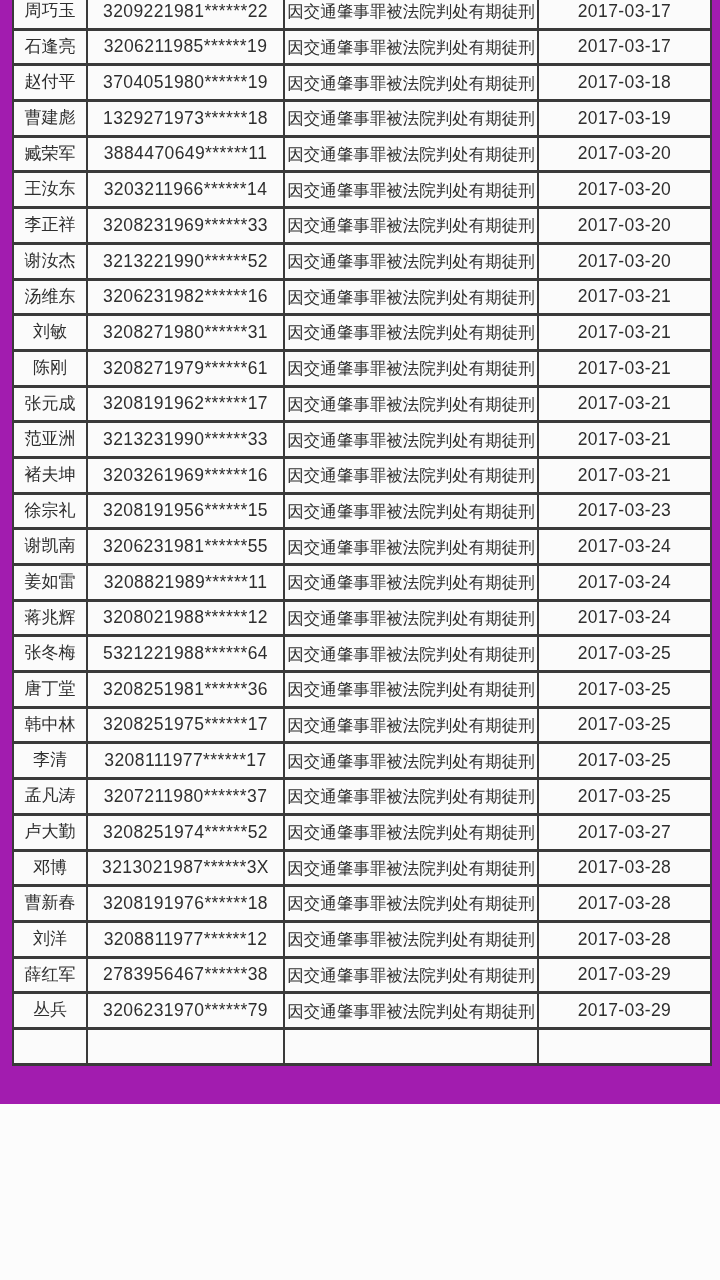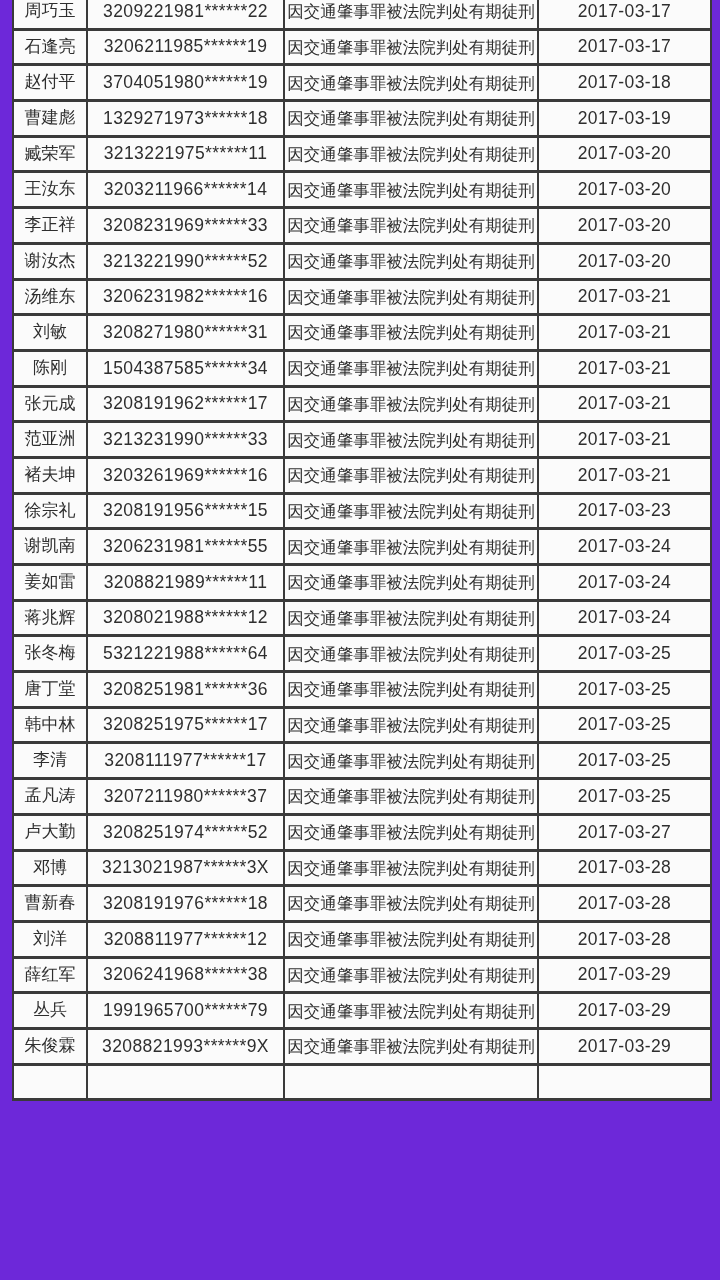--- a/index.html
+++ b/index.html
@@ -4,23 +4,23 @@
 <style>
   * { margin: 0; padding: 0; box-sizing: border-box; }
   html, body {
     width: 720px;
     background: #fcfcfc;
     font-family: "Liberation Sans", "DejaVu Sans", sans-serif;
   }
   .page {
     position: relative;
     width: 720px;
-    height: 1280px;
+    height: 1104px;
     overflow: hidden;
-    background: #6d28d9;
+    background: #a21caf;
   }
   .table-wrap {
     position: absolute;
     left: 12px;
     top: -8px;
     width: 698px;
   }
   table.records {
     border-collapse: collapse;
     table-layout: fixed;
@@ -78,21 +78,21 @@
     <td class="c-date">2017-03-18</td>
   </tr>
           <tr>
     <td class="c-name">曹建彪</td>
     <td class="c-id">1329271973******18</td>
     <td class="c-reason">因交通肇事罪被法院判处有期徒刑</td>
     <td class="c-date">2017-03-19</td>
   </tr>
           <tr>
     <td class="c-name">臧荣军</td>
-    <td class="c-id">3213221975******11</td>
+    <td class="c-id">3884470649******11</td>
     <td class="c-reason">因交通肇事罪被法院判处有期徒刑</td>
     <td class="c-date">2017-03-20</td>
   </tr>
           <tr>
     <td class="c-name">王汝东</td>
     <td class="c-id">3203211966******14</td>
     <td class="c-reason">因交通肇事罪被法院判处有期徒刑</td>
     <td class="c-date">2017-03-20</td>
   </tr>
           <tr>
@@ -114,21 +114,21 @@
     <td class="c-date">2017-03-21</td>
   </tr>
           <tr>
     <td class="c-name">刘敏</td>
     <td class="c-id">3208271980******31</td>
     <td class="c-reason">因交通肇事罪被法院判处有期徒刑</td>
     <td class="c-date">2017-03-21</td>
   </tr>
           <tr>
     <td class="c-name">陈刚</td>
-    <td class="c-id">1504387585******34</td>
+    <td class="c-id">3208271979******61</td>
     <td class="c-reason">因交通肇事罪被法院判处有期徒刑</td>
     <td class="c-date">2017-03-21</td>
   </tr>
           <tr>
     <td class="c-name">张元成</td>
     <td class="c-id">3208191962******17</td>
     <td class="c-reason">因交通肇事罪被法院判处有期徒刑</td>
     <td class="c-date">2017-03-21</td>
   </tr>
           <tr>
@@ -216,33 +216,27 @@
     <td class="c-date">2017-03-28</td>
   </tr>
           <tr>
     <td class="c-name">刘洋</td>
     <td class="c-id">3208811977******12</td>
     <td class="c-reason">因交通肇事罪被法院判处有期徒刑</td>
     <td class="c-date">2017-03-28</td>
   </tr>
           <tr>
     <td class="c-name">薛红军</td>
-    <td class="c-id">3206241968******38</td>
+    <td class="c-id">2783956467******38</td>
     <td class="c-reason">因交通肇事罪被法院判处有期徒刑</td>
     <td class="c-date">2017-03-29</td>
   </tr>
           <tr>
     <td class="c-name">丛兵</td>
-    <td class="c-id">1991965700******79</td>
-    <td class="c-reason">因交通肇事罪被法院判处有期徒刑</td>
-    <td class="c-date">2017-03-29</td>
-  </tr>
-          <tr>
-    <td class="c-name">朱俊霖</td>
-    <td class="c-id">3208821993******9X</td>
+    <td class="c-id">3206231970******79</td>
     <td class="c-reason">因交通肇事罪被法院判处有期徒刑</td>
     <td class="c-date">2017-03-29</td>
   </tr>
           <tr class="partial">
     <td class="c-name">&nbsp;</td>
     <td class="c-id">&nbsp;</td>
     <td class="c-reason">&nbsp;</td>
     <td class="c-date">&nbsp;</td>
   </tr>
         </tbody>

